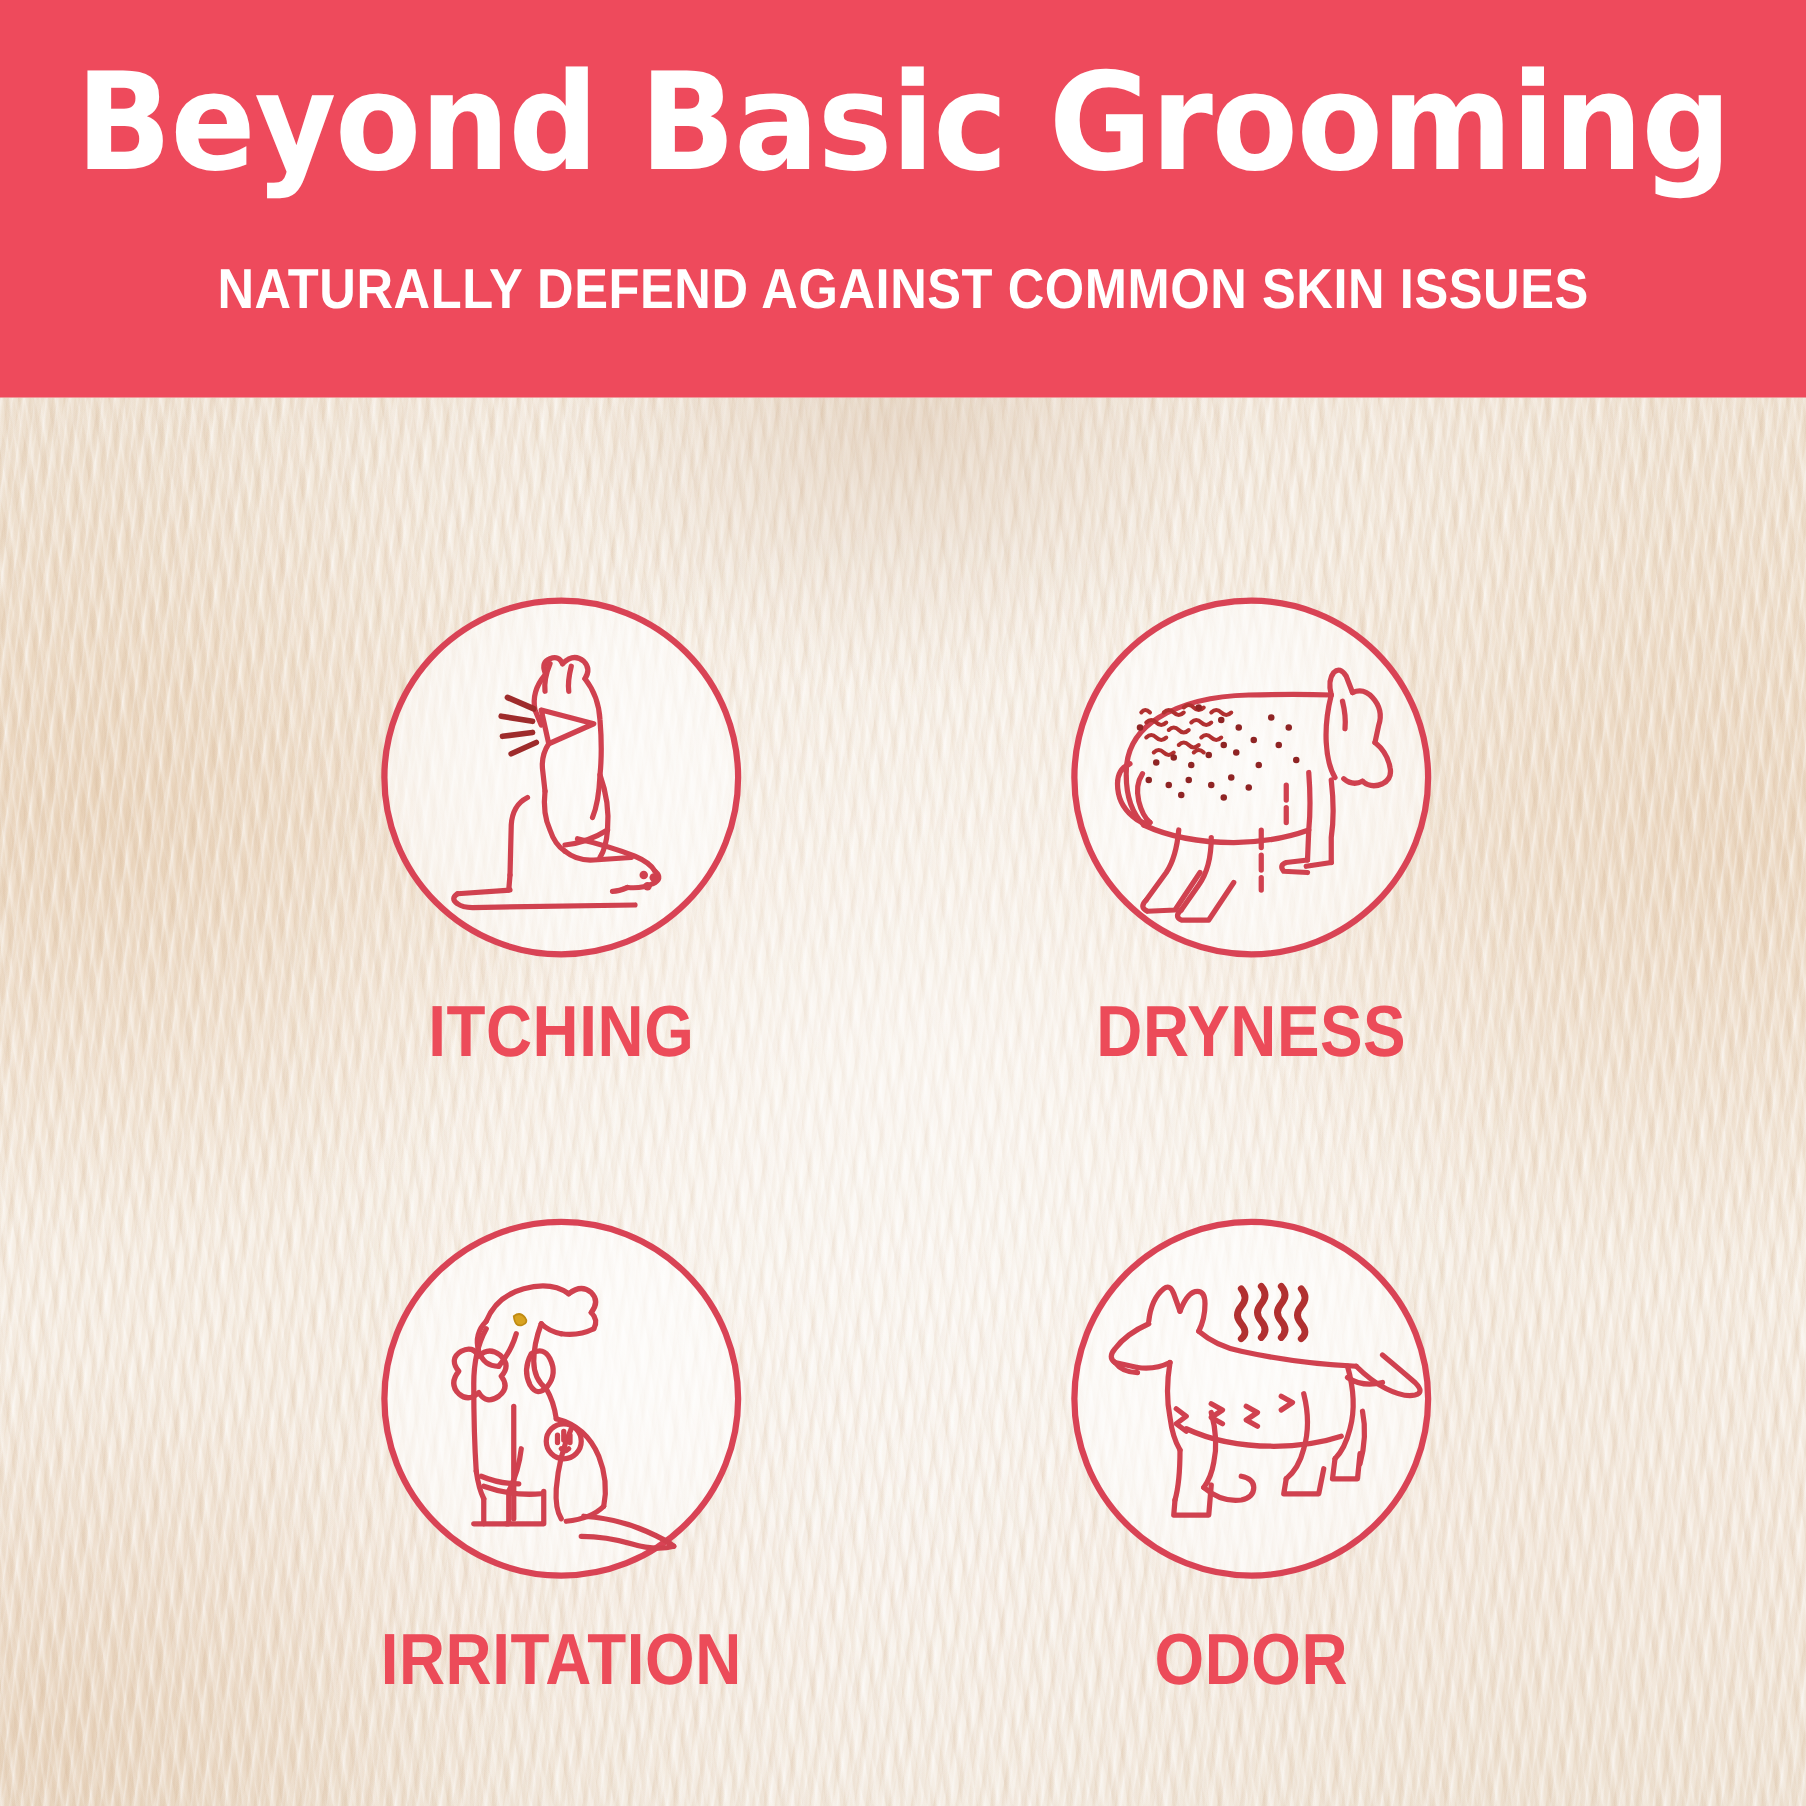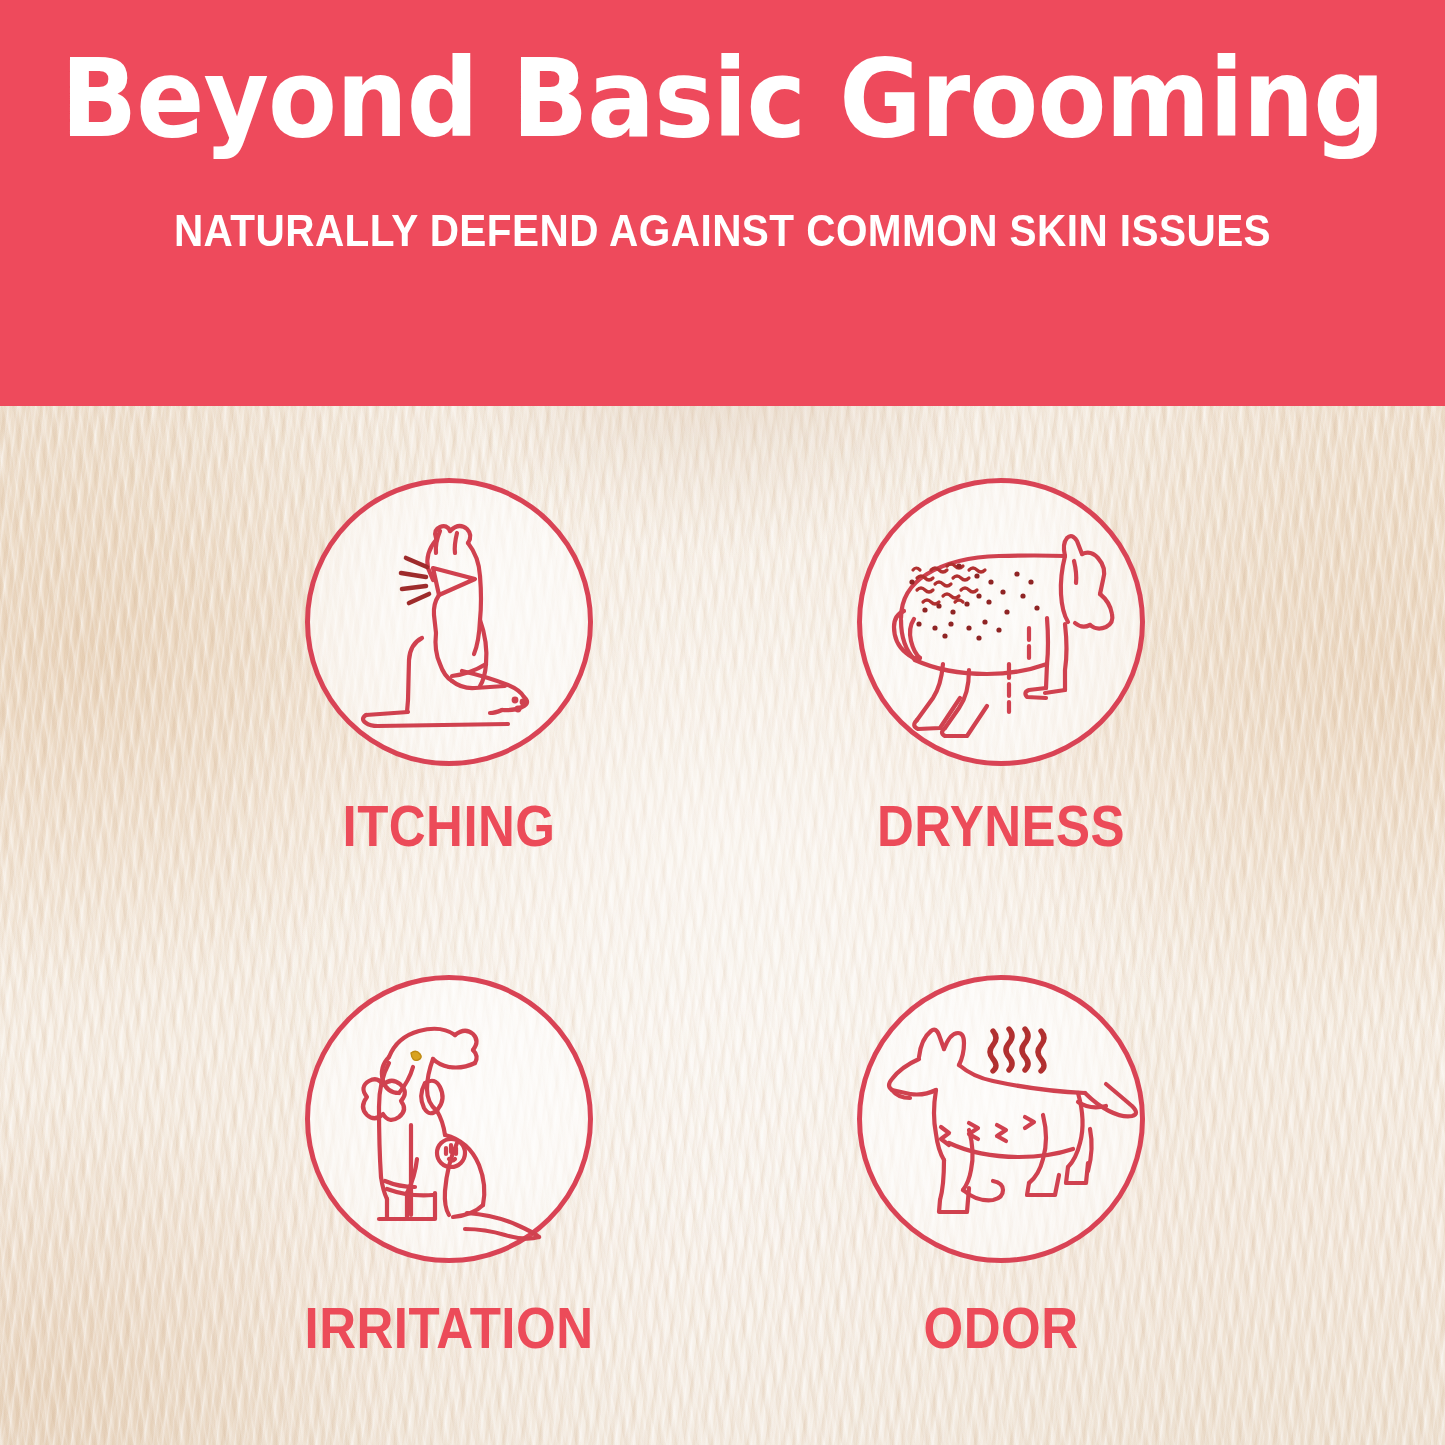--- a/index.html
+++ b/index.html
@@ -16,21 +16,21 @@
     font-family: "Liberation Sans", "DejaVu Sans", sans-serif;
     background: #f2e6d8;
   }
 
   
   .header-band {
     position: absolute;
     left: 0;
     top: 0;
     width: 1445px;
-    height: 406px;
+    height: 318px;
     background: #ee4a5c;
     z-index: 5;
     display: block;
   }
   .header-title {
     position: absolute;
     left: 0;
     top: 40px;
     width: 1445px;
     text-align: center;

